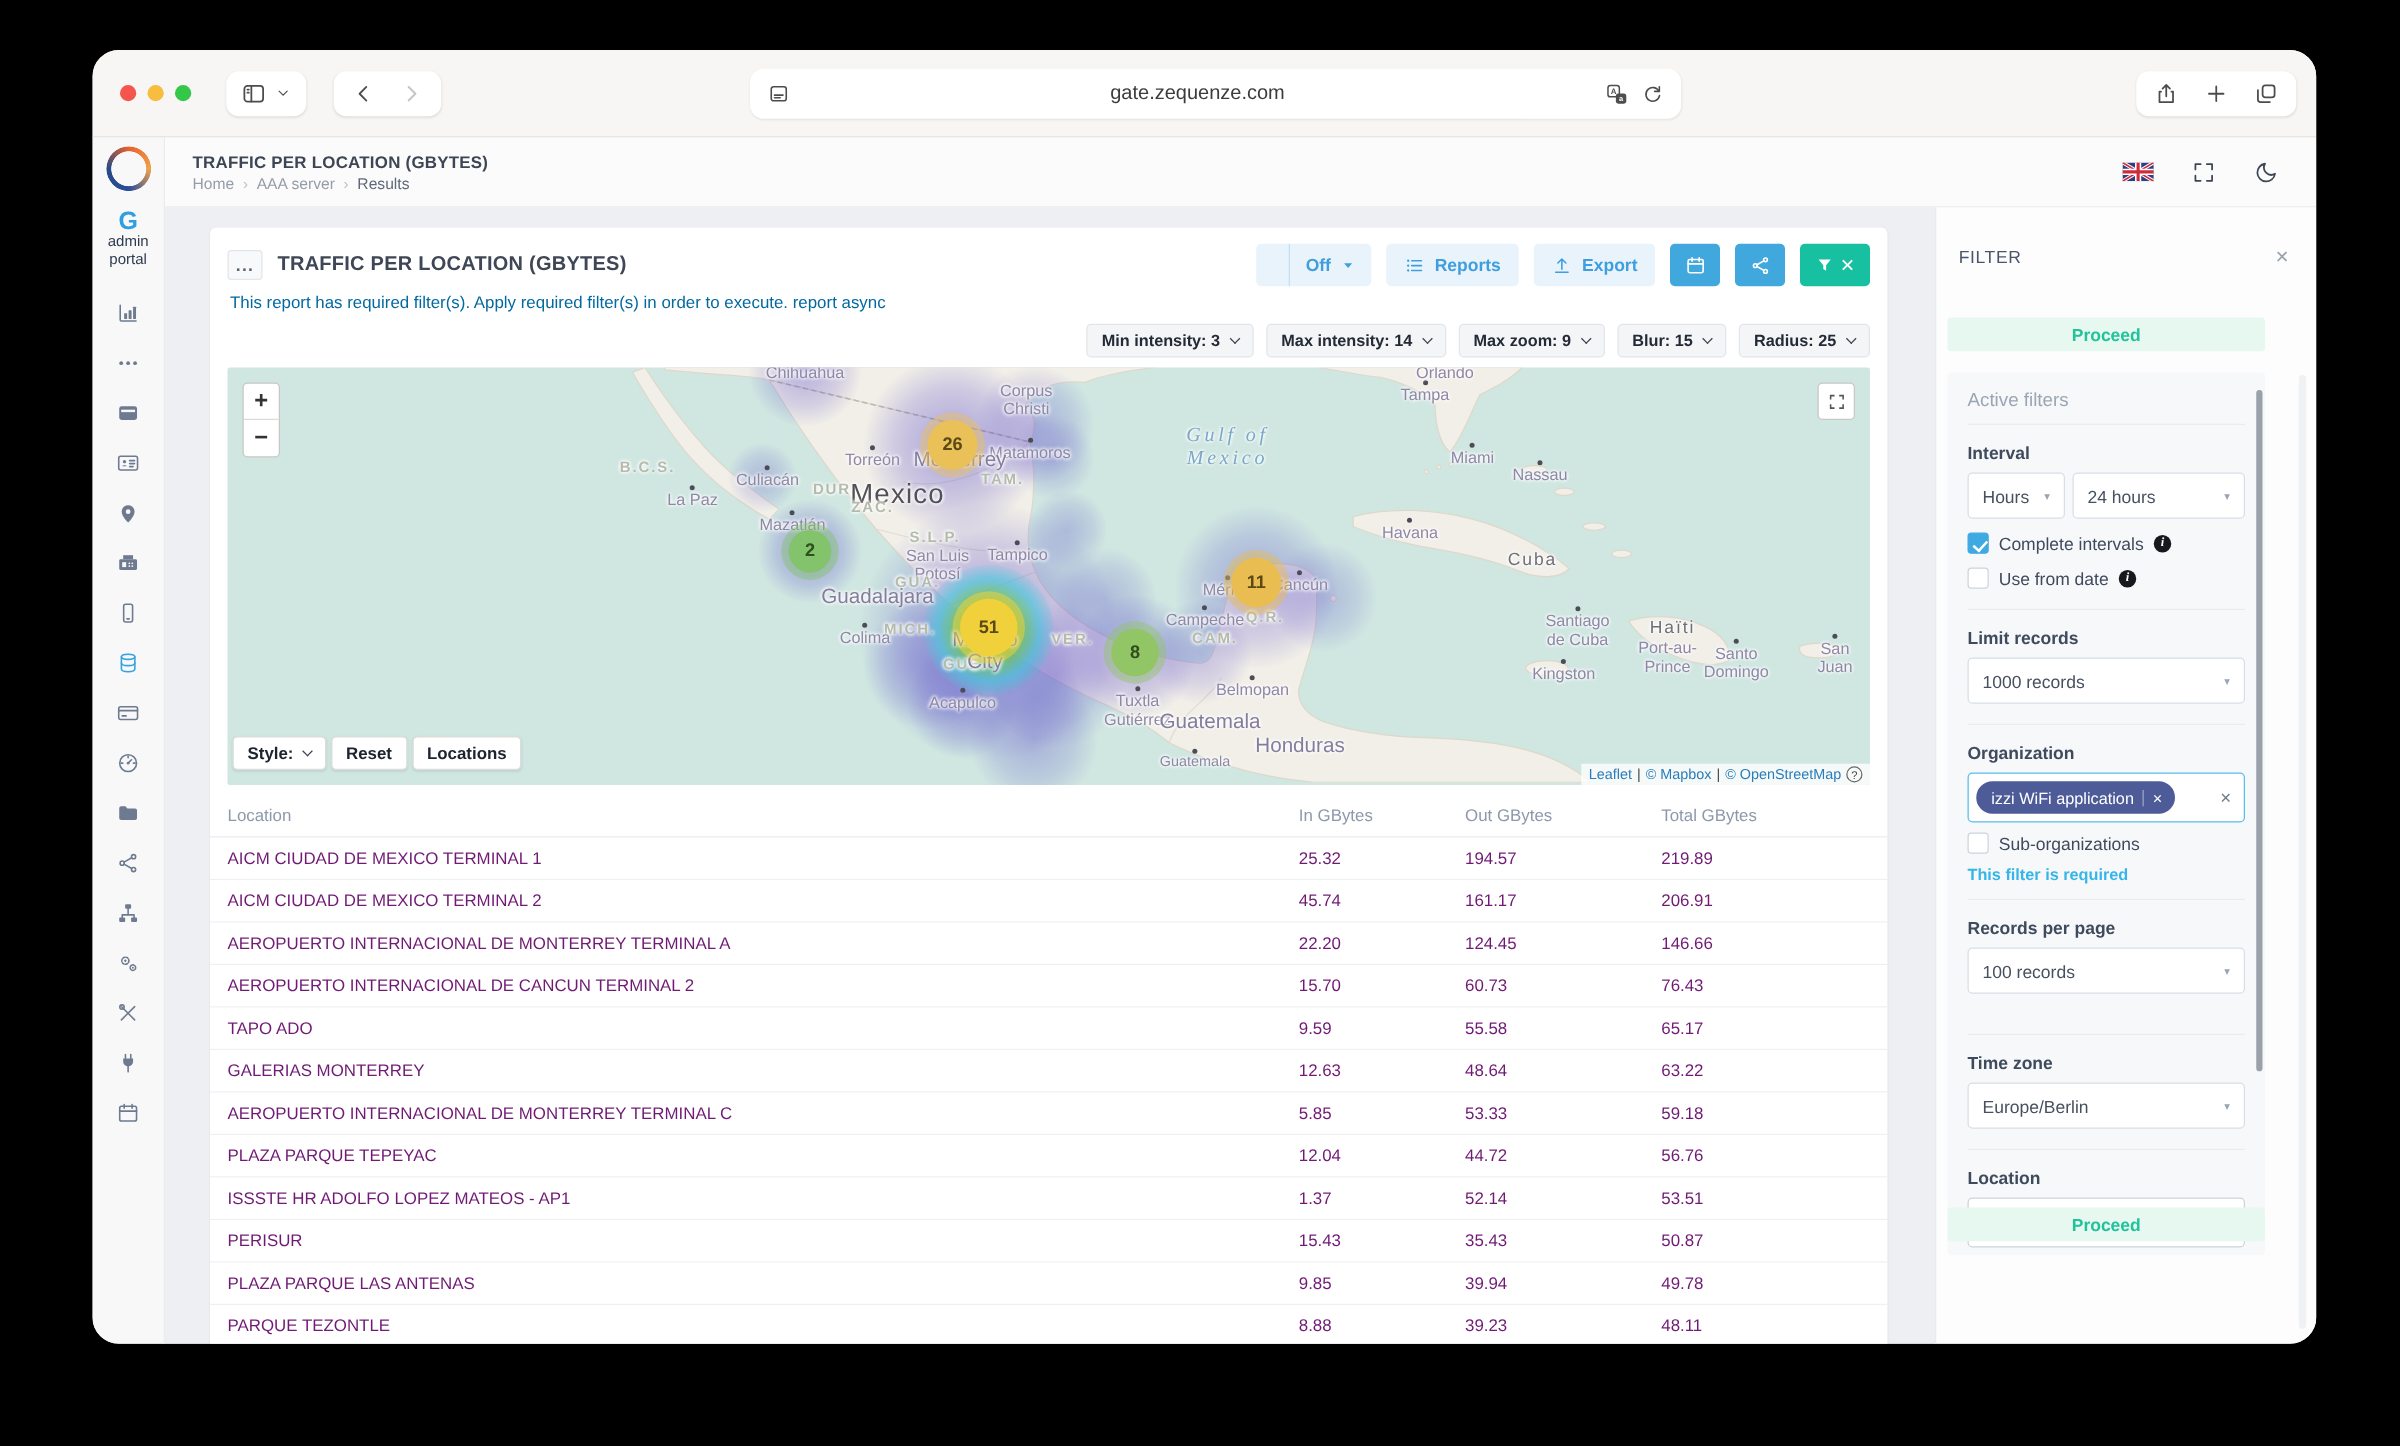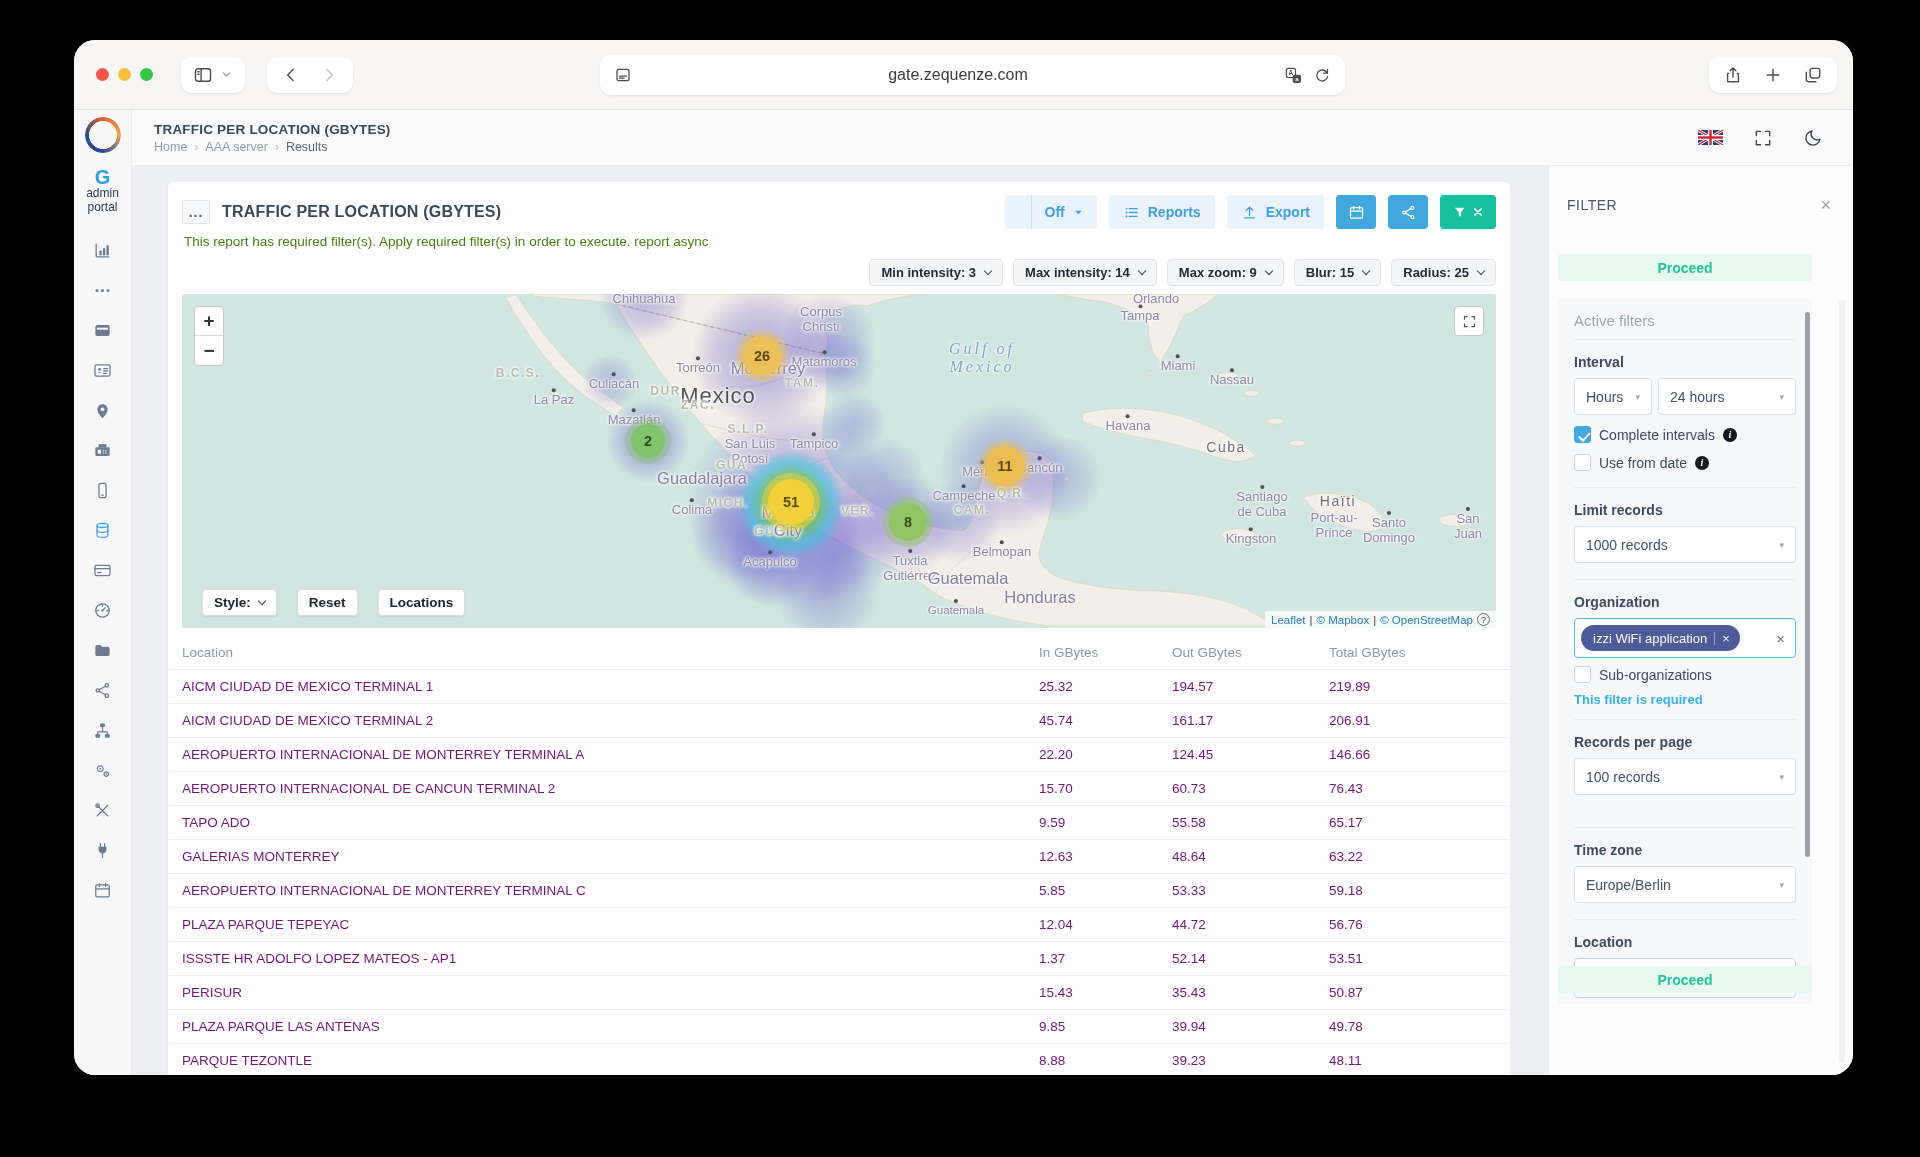--- a/index.html
+++ b/index.html
@@ -63,21 +63,21 @@
   .btn-soft svg{width:17px;height:17px}
   .bi{stroke:#3f9edd;fill:none;stroke-width:1.8;stroke-linecap:round;stroke-linejoin:round}
   .bif{fill:#3f9edd}
   .grp{display:flex;background:#e9f3fc;border-radius:4px;height:34px;align-items:center;cursor:pointer}
   .grp .seg{display:flex;align-items:center;gap:8px;padding:0 13px;height:100%;color:#3f9edd;font-size:14px;font-weight:600}
   .grp .div{width:1px;height:100%;background:rgba(63,158,221,.22)}
   .btn-square{width:40px;height:34px;background:#41a8dd;border:none;border-radius:4px;display:flex;align-items:center;justify-content:center;cursor:pointer}
   .btn-square svg{width:17px;height:17px}
   .wi{stroke:#fff;fill:none;stroke-width:1.8;stroke-linecap:round;stroke-linejoin:round}
   .btn-green{width:56px;height:34px;background:#17c0a0;border:none;border-radius:4px;display:flex;align-items:center;justify-content:center;gap:5px;cursor:pointer}
-  .notice{font-size:13.5px;color:#4d7c0f;margin:4px 0 10px 2px;cursor:pointer}
+  .notice{font-size:13.5px;color:#0369a1;margin:4px 0 10px 2px;cursor:pointer}
   .opts-row{display:flex;justify-content:flex-end;gap:10px;margin-bottom:8px}
   .opt-pill{background:#f3f5f7;border:1px solid #e2e5ea;border-radius:4px;height:27px;display:flex;align-items:center;gap:9px;padding:0 11px;font-size:13px;font-weight:700;color:#242b36;cursor:pointer;font-family:inherit}
   .chevd{display:inline-block;width:6px;height:6px;border-right:1.6px solid #3c4450;border-bottom:1.6px solid #3c4450;transform:rotate(45deg);margin-top:-3px}
 
   
   .map{position:relative;height:334px;background:#cfe6e1;overflow:hidden;border-radius:2px;cursor:grab}
   .map svg.land{position:absolute;inset:0;z-index:1}
   .blob{position:absolute;border-radius:50%;z-index:2;background:radial-gradient(circle,rgba(86,70,200,.55) 0%,rgba(86,70,200,.26) 45%,rgba(86,70,200,0) 70%);pointer-events:none}
   .hot{position:absolute;border-radius:50%;z-index:3;background:radial-gradient(circle,rgba(244,216,70,.95) 0%,rgba(126,200,60,.85) 30%,rgba(72,203,222,.65) 55%,rgba(72,160,230,0) 75%);pointer-events:none}
   .mlabel{position:absolute;transform:translate(-50%,-50%);z-index:4;pointer-events:none;display:flex;flex-direction:column;align-items:center;gap:1px;text-shadow:0 0 3px #fff,0 0 3px #fff,0 0 4px #fff}
@@ -89,21 +89,21 @@
   .lco{font-size:22px;color:#515156;letter-spacing:1px}
   .lcn{font-size:14px;color:#6f6f78;letter-spacing:1.5px}
   .lsea{font-size:16px;font-style:italic;color:#79a8c8;letter-spacing:3px;font-family:"Liberation Serif",serif}
   .lst{font-size:12px;color:#b4bbaa;letter-spacing:1.5px;font-weight:700}
   .badge{position:absolute;transform:translate(-50%,-50%);border-radius:50%;display:flex;align-items:center;justify-content:center;font-weight:700;font-size:14.5px;z-index:6;cursor:pointer}
   .zoomctl{position:absolute;left:12px;top:12px;width:30px;background:#fff;border:1px solid #c9c7c3;border-radius:4px;z-index:7;overflow:hidden}
   .zbtn{height:29px;display:flex;align-items:center;justify-content:center;font-size:19px;font-weight:700;color:#333;cursor:pointer}
   .zbtn:first-child{border-bottom:1px solid #dddbd7}
   .fsbtn{position:absolute;right:12px;top:12px;width:30px;height:30px;background:#fff;border:1px solid #c9c7c3;border-radius:4px;z-index:7;display:flex;align-items:center;justify-content:center;cursor:pointer}
   .fsbtn svg{width:15px;height:15px}
-  .mapbtns{position:absolute;left:20px;bottom:12px;display:flex;gap:20px;z-index:7}
+  .mapbtns{position:absolute;left:4px;bottom:12px;display:flex;gap:4px;z-index:7}
   .mbtn{background:rgba(255,255,255,.97);border:1px solid #dcdcda;border-radius:4px;height:27px;display:flex;align-items:center;gap:8px;padding:0 11px;font-size:13.5px;font-weight:600;color:#1d2430;cursor:pointer;box-shadow:0 1px 2px rgba(0,0,0,.08)}
   .attrib{position:absolute;right:0;bottom:0;z-index:7;background:rgba(255,255,255,.78);font-size:11.5px;padding:2px 6px;display:flex;align-items:center;gap:4px;color:#474747}
   .attrib .lnk{color:#2a7cba;cursor:pointer}
   .attrib .q{width:13px;height:13px;border:1px solid #6b6b6b;border-radius:50%;font-size:9px;display:inline-flex;align-items:center;justify-content:center;color:#444;cursor:pointer}
 
   
   .table{margin:8px -14px 0}
   .thead,.trow{display:grid;grid-template-columns:857px 133px 157px 1fr;padding-left:14px;align-items:center}
   .thead{height:34px;color:#8d99aa;font-size:13.5px;border-bottom:1px solid #e9edf0}
   .trow{height:34px;font-size:13.5px;color:#701a75;border-bottom:1px solid #eef1f4}

